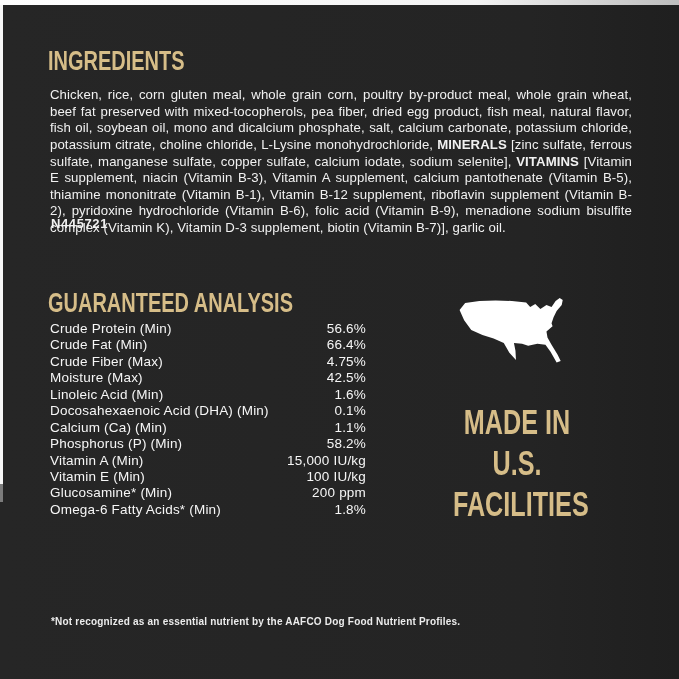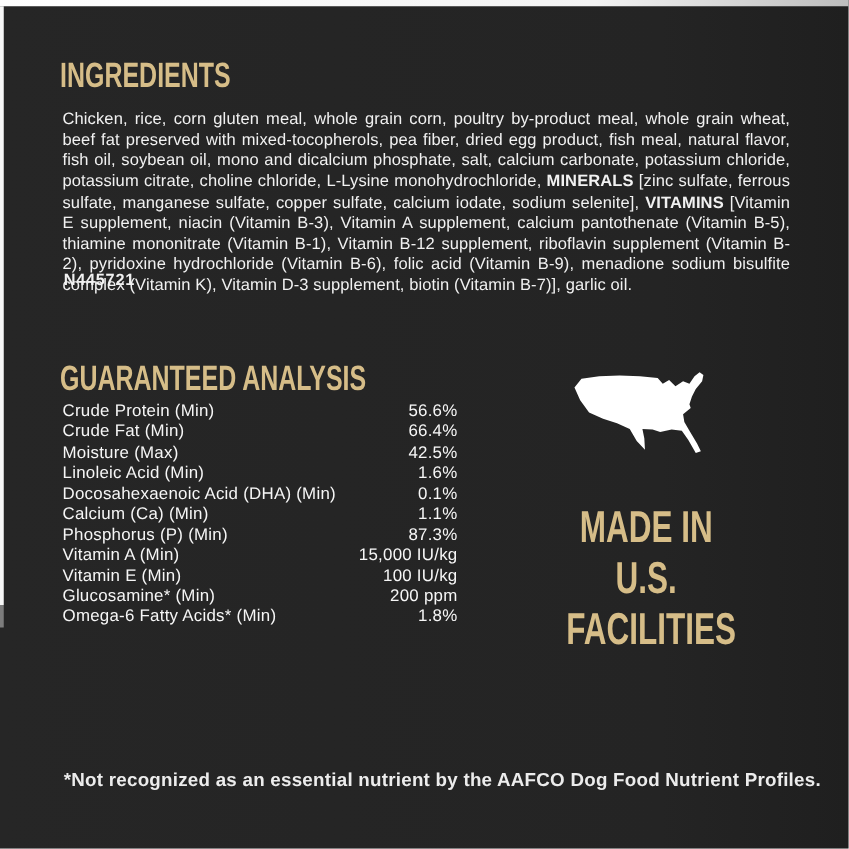--- a/index.html
+++ b/index.html
@@ -69,21 +69,21 @@
   .made-in-lines{margin-top:26px;}
   .made-line{
     display:block;
     color:var(--gold);
     font-size:35px;font-weight:700;line-height:41px;
     white-space:nowrap;
     transform:scale(0.72,1.02);transform-origin:50% 50%;
   }
   .footnote{
     position:absolute;left:51px;top:616px;
-    color:#ececec;font-size:15px;font-weight:700;letter-spacing:0.2px;
+    color:#ececec;font-size:10px;font-weight:700;letter-spacing:0.2px;
   }
 </style>
 </head>
 <body>
 
 <div class="label-canvas">
 
   <div class="edge-top"></div>
   <div class="edge-left"></div>
   <div class="edge-left-fade"></div>
@@ -99,38 +99,42 @@
   <div class="ga-table">
     <div class="ga-row">
       <span class="ga-nutrient">Crude Protein (Min)</span>
       <span class="ga-value">56.6%</span>
     </div>
     <div class="ga-row">
       <span class="ga-nutrient">Crude Fat (Min)</span>
       <span class="ga-value">66.4%</span>
     </div>
     <div class="ga-row">
+      <span class="ga-nutrient">Crude Fiber (Max)</span>
+      <span class="ga-value">4.75%</span>
+    </div>
+    <div class="ga-row">
       <span class="ga-nutrient">Moisture (Max)</span>
       <span class="ga-value">42.5%</span>
     </div>
     <div class="ga-row">
       <span class="ga-nutrient">Linoleic Acid (Min)</span>
       <span class="ga-value">1.6%</span>
     </div>
     <div class="ga-row">
       <span class="ga-nutrient">Docosahexaenoic Acid (DHA) (Min)</span>
       <span class="ga-value">0.1%</span>
     </div>
     <div class="ga-row">
       <span class="ga-nutrient">Calcium (Ca) (Min)</span>
       <span class="ga-value">1.1%</span>
     </div>
     <div class="ga-row">
       <span class="ga-nutrient">Phosphorus (P) (Min)</span>
-      <span class="ga-value">87.3%</span>
+      <span class="ga-value">58.2%</span>
     </div>
     <div class="ga-row">
       <span class="ga-nutrient">Vitamin A (Min)</span>
       <span class="ga-value">15,000 IU/kg</span>
     </div>
     <div class="ga-row">
       <span class="ga-nutrient">Vitamin E (Min)</span>
       <span class="ga-value">100 IU/kg</span>
     </div>
     <div class="ga-row">

